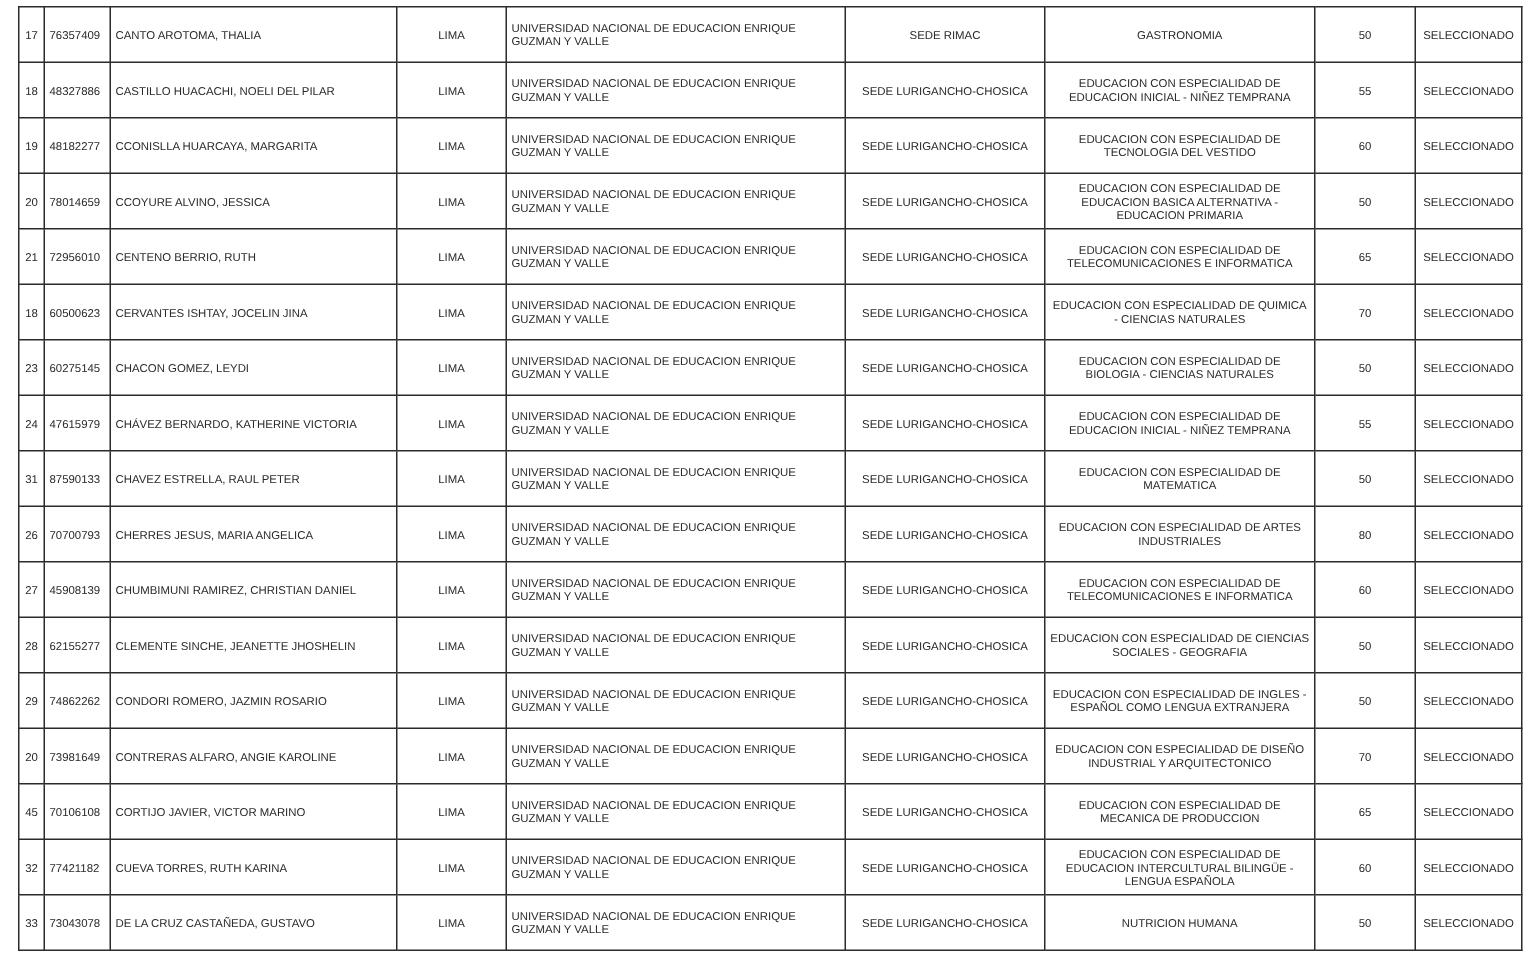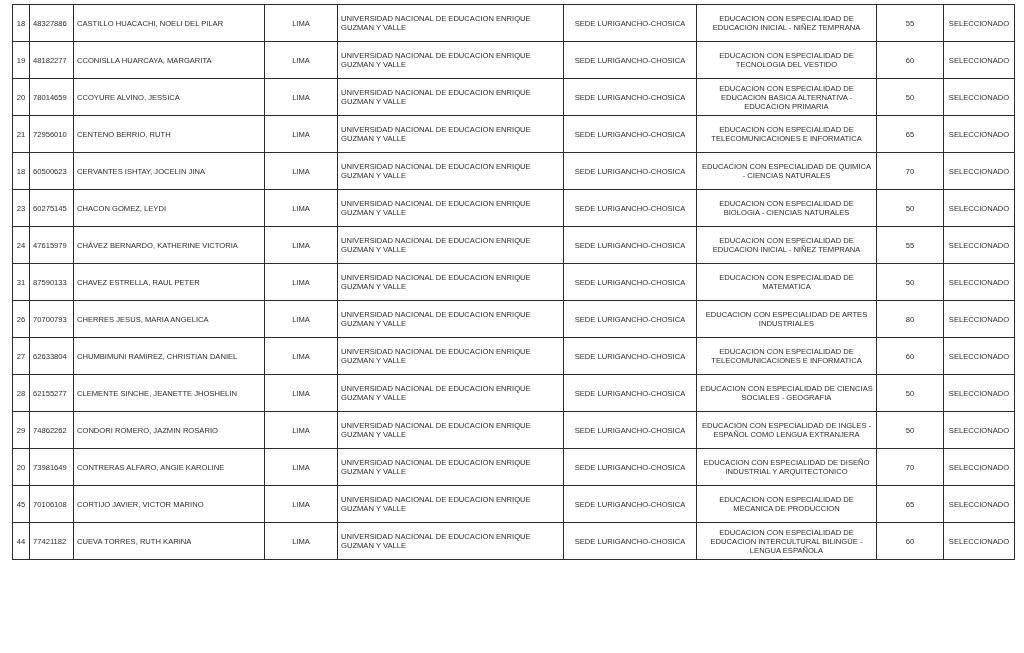--- a/index.html
+++ b/index.html
@@ -28,20 +28,31 @@
   td.c-career { text-align:center; width:173px; padding:0 2px; }
   td.c-score { text-align:center; width:60px; }
   td.c-status { text-align:center; width:64px; }
 </style>
 </head>
 <body>
 
 <table class="grid">
   <tbody id="tbody">
       <tr>
+        <td class="c-num">17</td>
+        <td class="c-dni">76357409</td>
+        <td class="c-name">CANTO AROTOMA, THALIA</td>
+        <td class="c-region">LIMA</td>
+        <td class="c-univ">UNIVERSIDAD NACIONAL DE EDUCACION ENRIQUE GUZMAN Y VALLE</td>
+        <td class="c-sede">SEDE RIMAC</td>
+        <td class="c-career">GASTRONOMIA</td>
+        <td class="c-score">50</td>
+        <td class="c-status">SELECCIONADO</td>
+      </tr>
+      <tr>
         <td class="c-num">18</td>
         <td class="c-dni">48327886</td>
         <td class="c-name">CASTILLO HUACACHI, NOELI DEL PILAR</td>
         <td class="c-region">LIMA</td>
         <td class="c-univ">UNIVERSIDAD NACIONAL DE EDUCACION ENRIQUE GUZMAN Y VALLE</td>
         <td class="c-sede">SEDE LURIGANCHO-CHOSICA</td>
         <td class="c-career">EDUCACION CON ESPECIALIDAD DE EDUCACION INICIAL - NIÑEZ TEMPRANA</td>
         <td class="c-score">55</td>
         <td class="c-status">SELECCIONADO</td>
       </tr>
@@ -128,21 +139,21 @@
         <td class="c-name">CHERRES JESUS, MARIA ANGELICA</td>
         <td class="c-region">LIMA</td>
         <td class="c-univ">UNIVERSIDAD NACIONAL DE EDUCACION ENRIQUE GUZMAN Y VALLE</td>
         <td class="c-sede">SEDE LURIGANCHO-CHOSICA</td>
         <td class="c-career">EDUCACION CON ESPECIALIDAD DE ARTES INDUSTRIALES</td>
         <td class="c-score">80</td>
         <td class="c-status">SELECCIONADO</td>
       </tr>
       <tr>
         <td class="c-num">27</td>
-        <td class="c-dni">62633804</td>
+        <td class="c-dni">45908139</td>
         <td class="c-name">CHUMBIMUNI RAMIREZ, CHRISTIAN DANIEL</td>
         <td class="c-region">LIMA</td>
         <td class="c-univ">UNIVERSIDAD NACIONAL DE EDUCACION ENRIQUE GUZMAN Y VALLE</td>
         <td class="c-sede">SEDE LURIGANCHO-CHOSICA</td>
         <td class="c-career">EDUCACION CON ESPECIALIDAD DE TELECOMUNICACIONES E INFORMATICA</td>
         <td class="c-score">60</td>
         <td class="c-status">SELECCIONADO</td>
       </tr>
       <tr>
         <td class="c-num">28</td>
@@ -182,24 +193,35 @@
         <td class="c-dni">70106108</td>
         <td class="c-name">CORTIJO JAVIER, VICTOR MARINO</td>
         <td class="c-region">LIMA</td>
         <td class="c-univ">UNIVERSIDAD NACIONAL DE EDUCACION ENRIQUE GUZMAN Y VALLE</td>
         <td class="c-sede">SEDE LURIGANCHO-CHOSICA</td>
         <td class="c-career">EDUCACION CON ESPECIALIDAD DE MECANICA DE PRODUCCION</td>
         <td class="c-score">65</td>
         <td class="c-status">SELECCIONADO</td>
       </tr>
       <tr>
-        <td class="c-num">44</td>
+        <td class="c-num">32</td>
         <td class="c-dni">77421182</td>
         <td class="c-name">CUEVA TORRES, RUTH KARINA</td>
         <td class="c-region">LIMA</td>
         <td class="c-univ">UNIVERSIDAD NACIONAL DE EDUCACION ENRIQUE GUZMAN Y VALLE</td>
         <td class="c-sede">SEDE LURIGANCHO-CHOSICA</td>
         <td class="c-career">EDUCACION CON ESPECIALIDAD DE EDUCACION INTERCULTURAL BILINGÜE - LENGUA ESPAÑOLA</td>
         <td class="c-score">60</td>
+        <td class="c-status">SELECCIONADO</td>
+      </tr>
+      <tr>
+        <td class="c-num">33</td>
+        <td class="c-dni">73043078</td>
+        <td class="c-name">DE LA CRUZ CASTAÑEDA, GUSTAVO</td>
+        <td class="c-region">LIMA</td>
+        <td class="c-univ">UNIVERSIDAD NACIONAL DE EDUCACION ENRIQUE GUZMAN Y VALLE</td>
+        <td class="c-sede">SEDE LURIGANCHO-CHOSICA</td>
+        <td class="c-career">NUTRICION HUMANA</td>
+        <td class="c-score">50</td>
         <td class="c-status">SELECCIONADO</td>
       </tr>
     </tbody>
 </table>
 
 </body></html>

